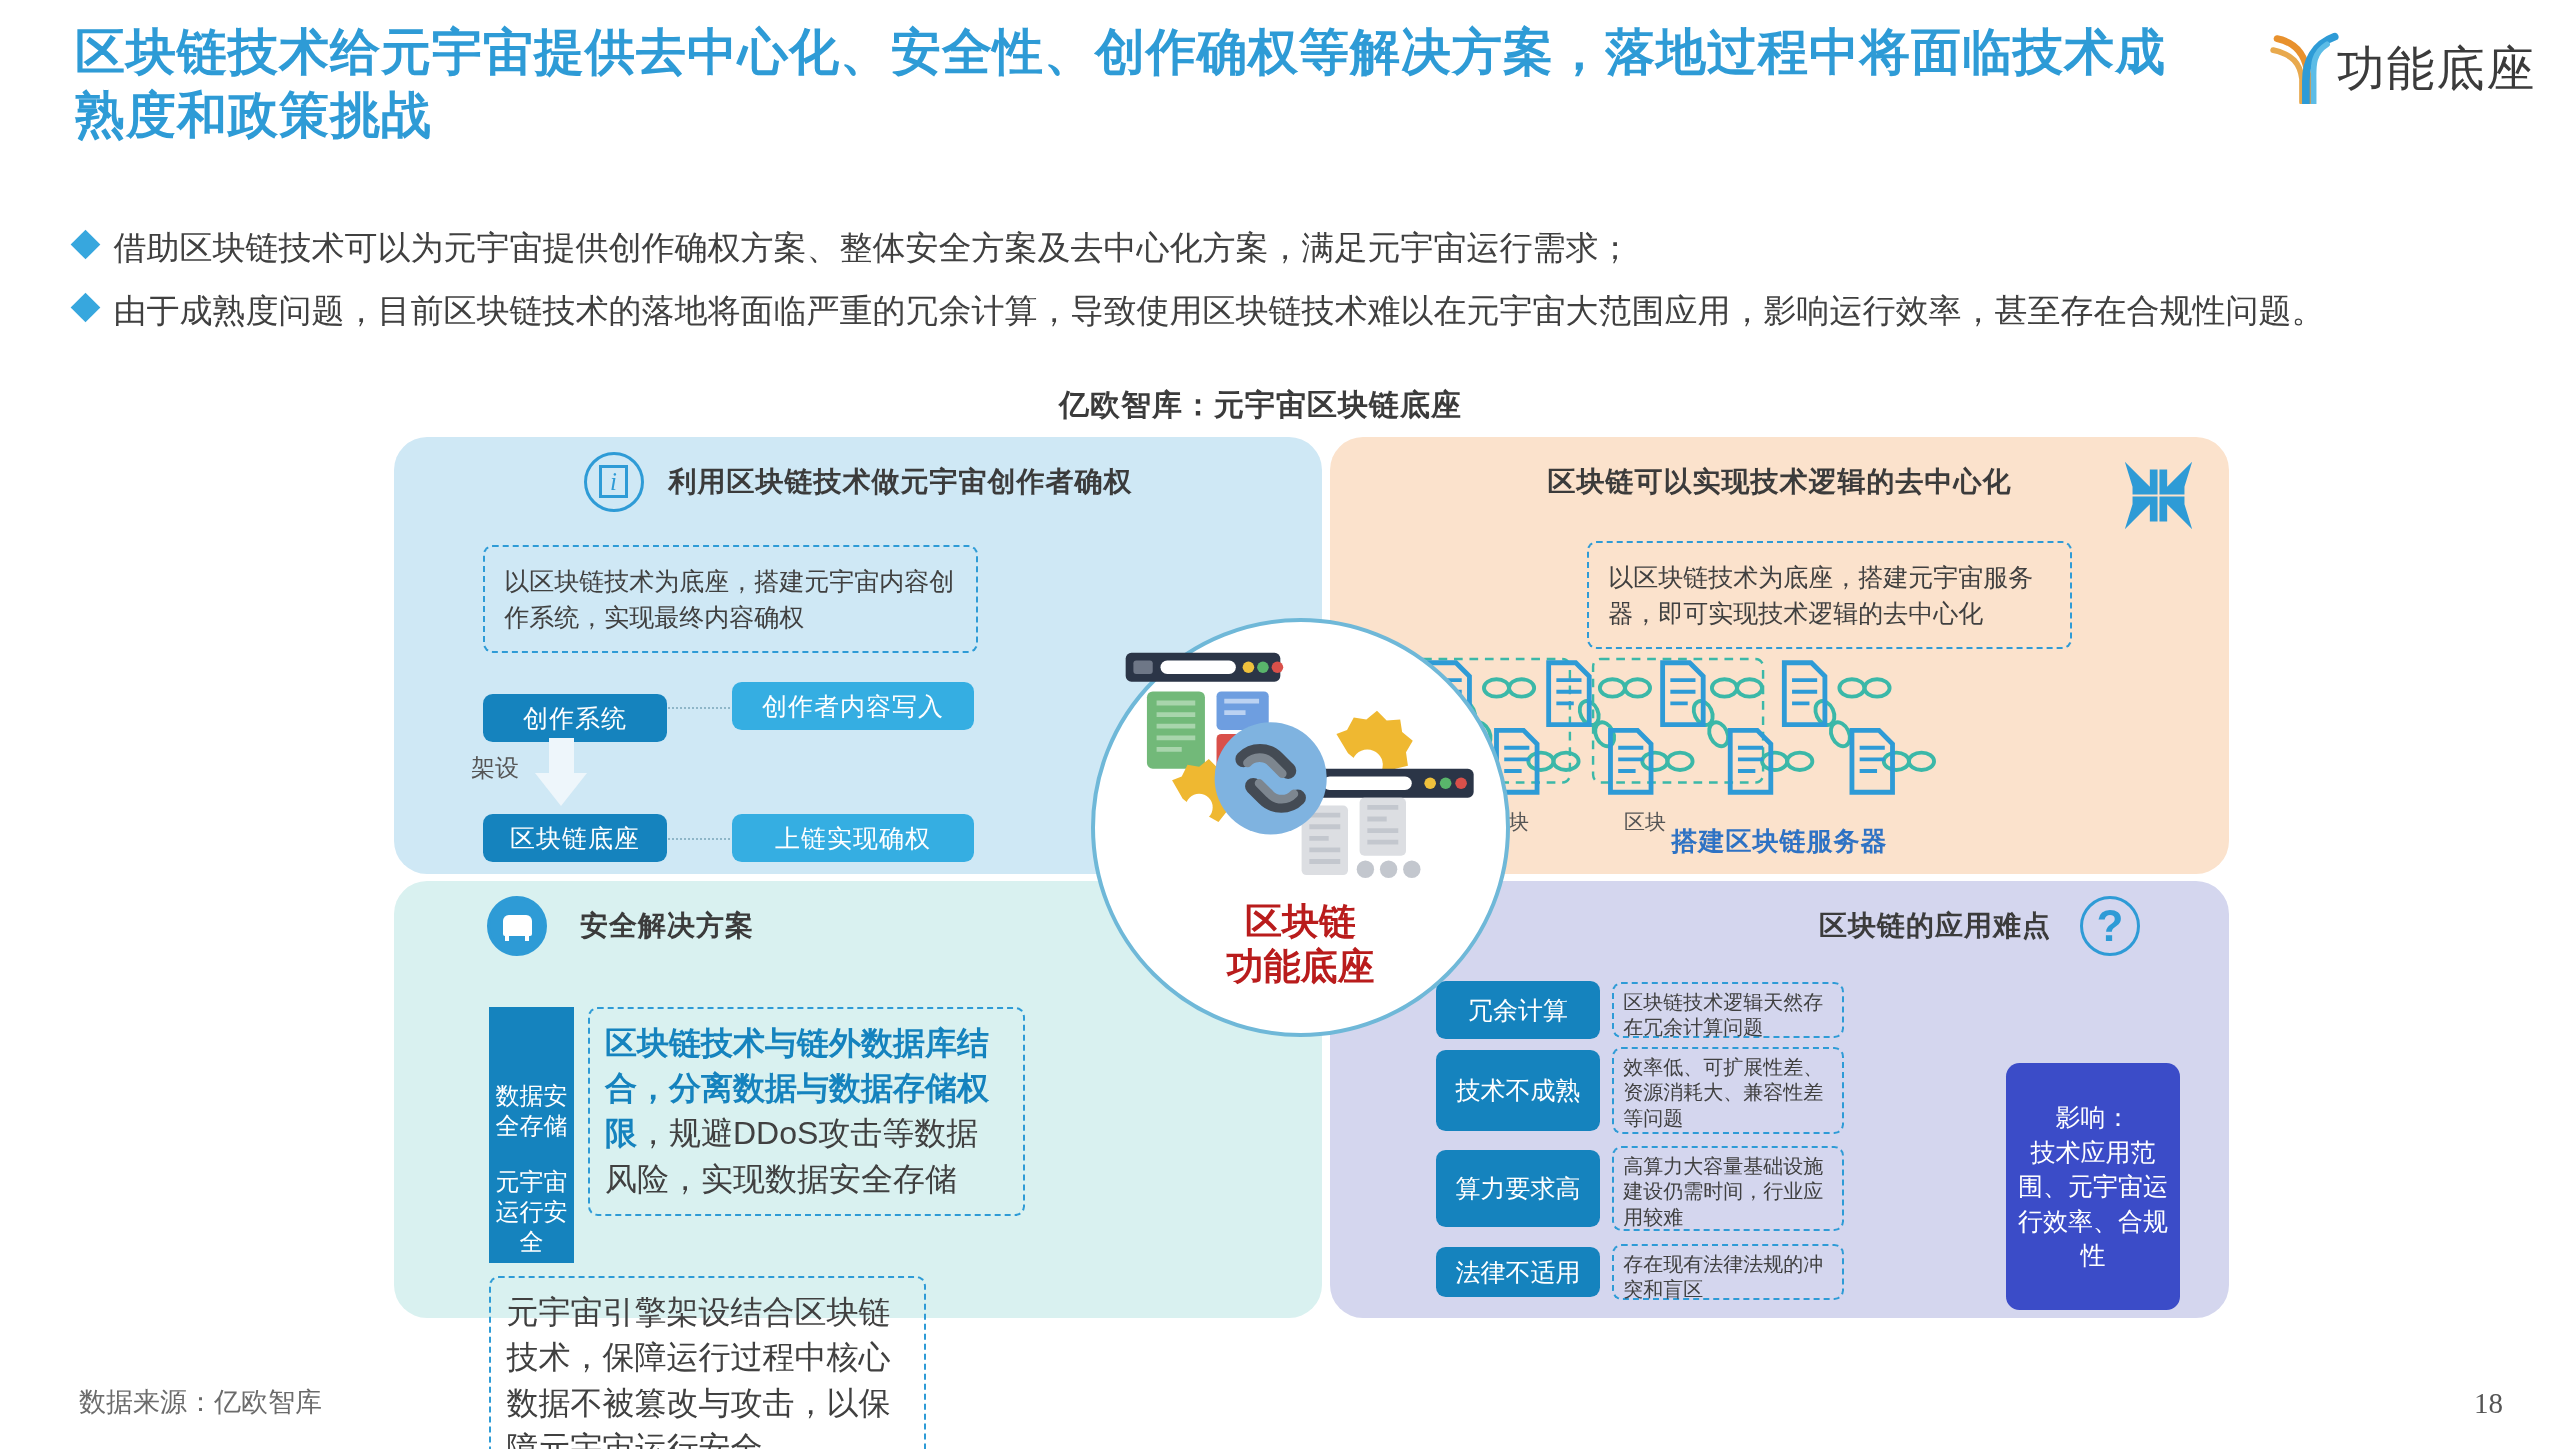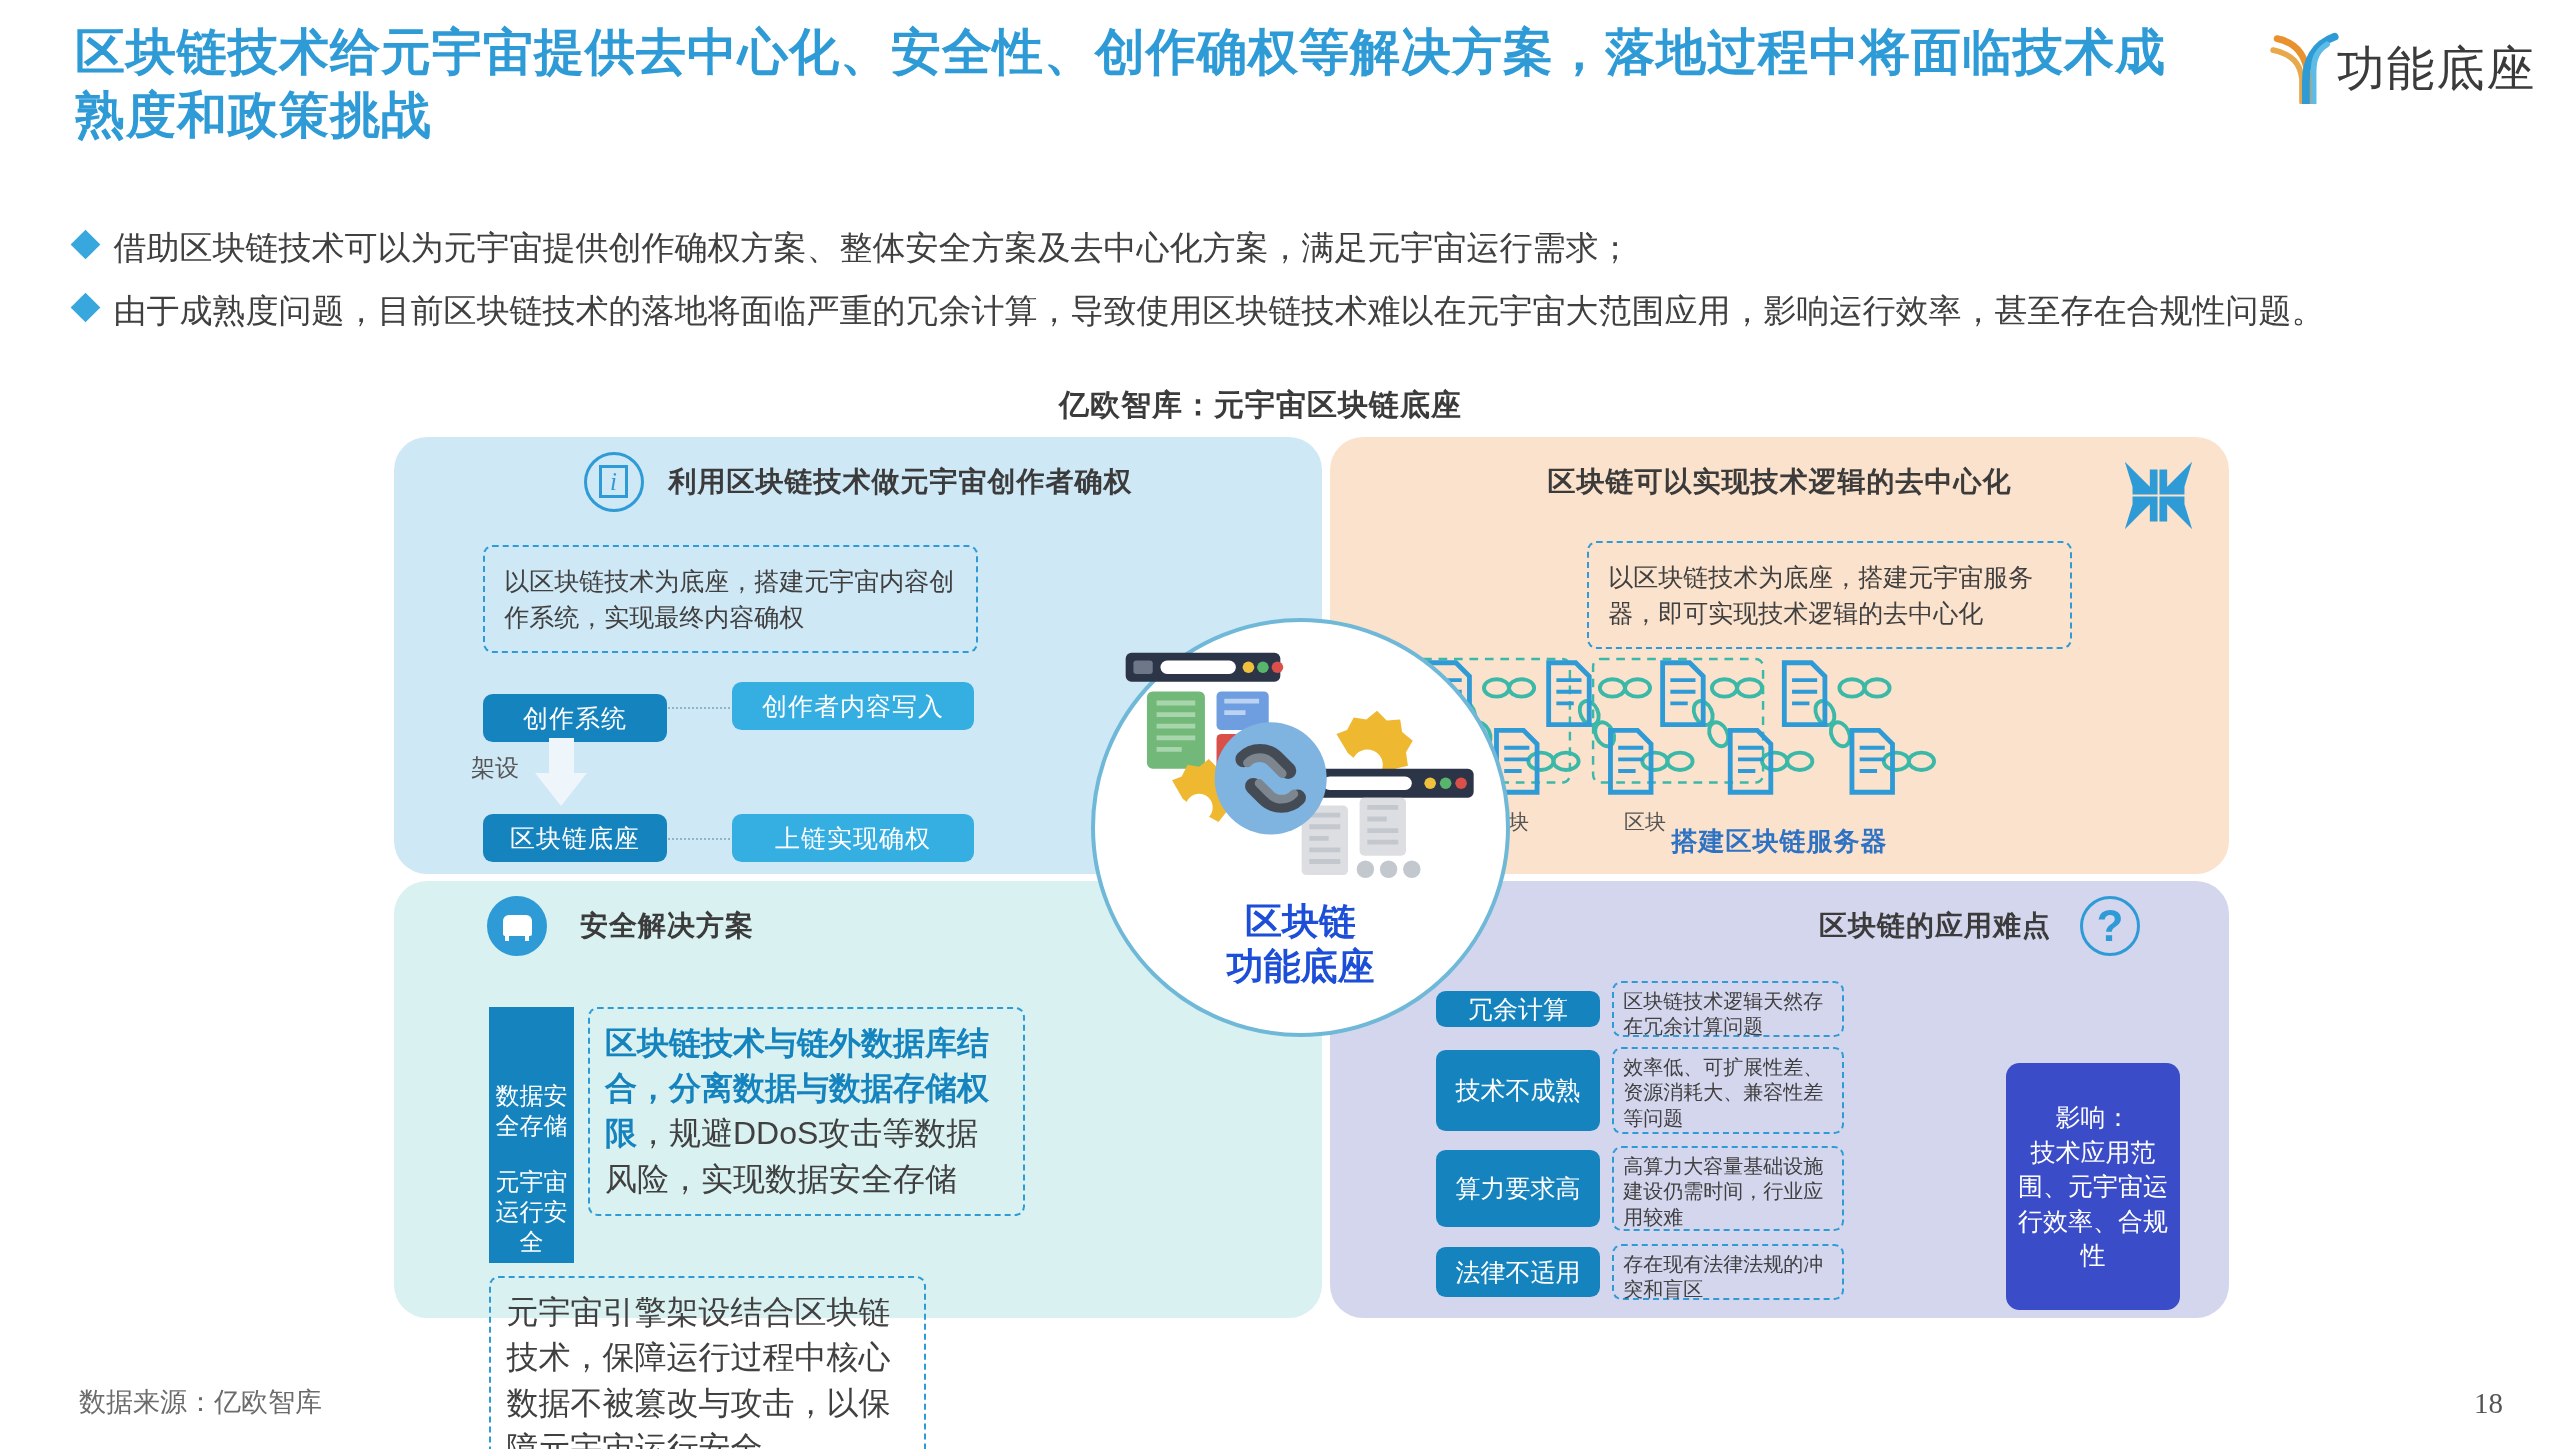--- a/index.html
+++ b/index.html
@@ -105,21 +105,21 @@
   .br-impact{ position:absolute; left:676px; top:182px; width:174px; height:247px;
               background:#3B4CC8; border-radius:13.5px; color:#fff; font-size:25px;
               line-height:1.38; display:flex; align-items:center; justify-content:center;
               text-align:center; padding:9.7px;}
 
   
   .center{ position:absolute; left:1091px; top:618px; width:419px; height:419px;
            background:#fff; border:4.8px solid #6FB8D8; border-radius:50%;
            z-index:20; }
   .center-lbl{ position:absolute; left:0; right:0; bottom:44px; text-align:center;
-               font-size:37px; font-weight:bold; color:#1d4ed8; line-height:1.22;}
+               font-size:37px; font-weight:bold; color:#b91c1c; line-height:1.22;}
   .center-art{ position:absolute; left:21px; top:23px; width:377px; height:290px;}
 
   
   .src{ position:absolute; left:79px; bottom:29px; font-size:27px; color:#6b6b6b;}
   .pageno{ position:absolute; right:73px; bottom:29px; font-size:29px; color:#555;
            font-family:"Liberation Serif",serif;}
 </style>
 </head>
 <body>
 
@@ -268,21 +268,21 @@
 
 <div class="panel p-br">
   <div class="panel-head" style="justify-content:flex-end; padding-right:89px; gap:29px;">
     <span class="panel-title">区块链的应用难点</span>
     <span class="circ-icon">
         <span class="ic-q">?</span>
       </span>
   </div>
 
   <div class="br-item" style="left:106px; top:100px;">
-    <div class="br-chip" style="height:36px;">冗余计算</div>
+    <div class="br-chip" style="height:58px;">冗余计算</div>
     <div class="br-note dash" style="height:56px;">区块链技术逻辑天然存在冗余计算问题</div>
   </div>
   <div class="br-item" style="left:106px; top:166px;">
     <div class="br-chip" style="height:81px;">技术不成熟</div>
     <div class="br-note dash" style="height:87px;">效率低、可扩展性差、资源消耗大、兼容性差等问题</div>
   </div>
   <div class="br-item" style="left:106px; top:265px;">
     <div class="br-chip" style="height:77px;">算力要求高</div>
     <div class="br-note dash" style="height:85px;">高算力大容量基础设施建设仍需时间，行业应用较难</div>
   </div>

